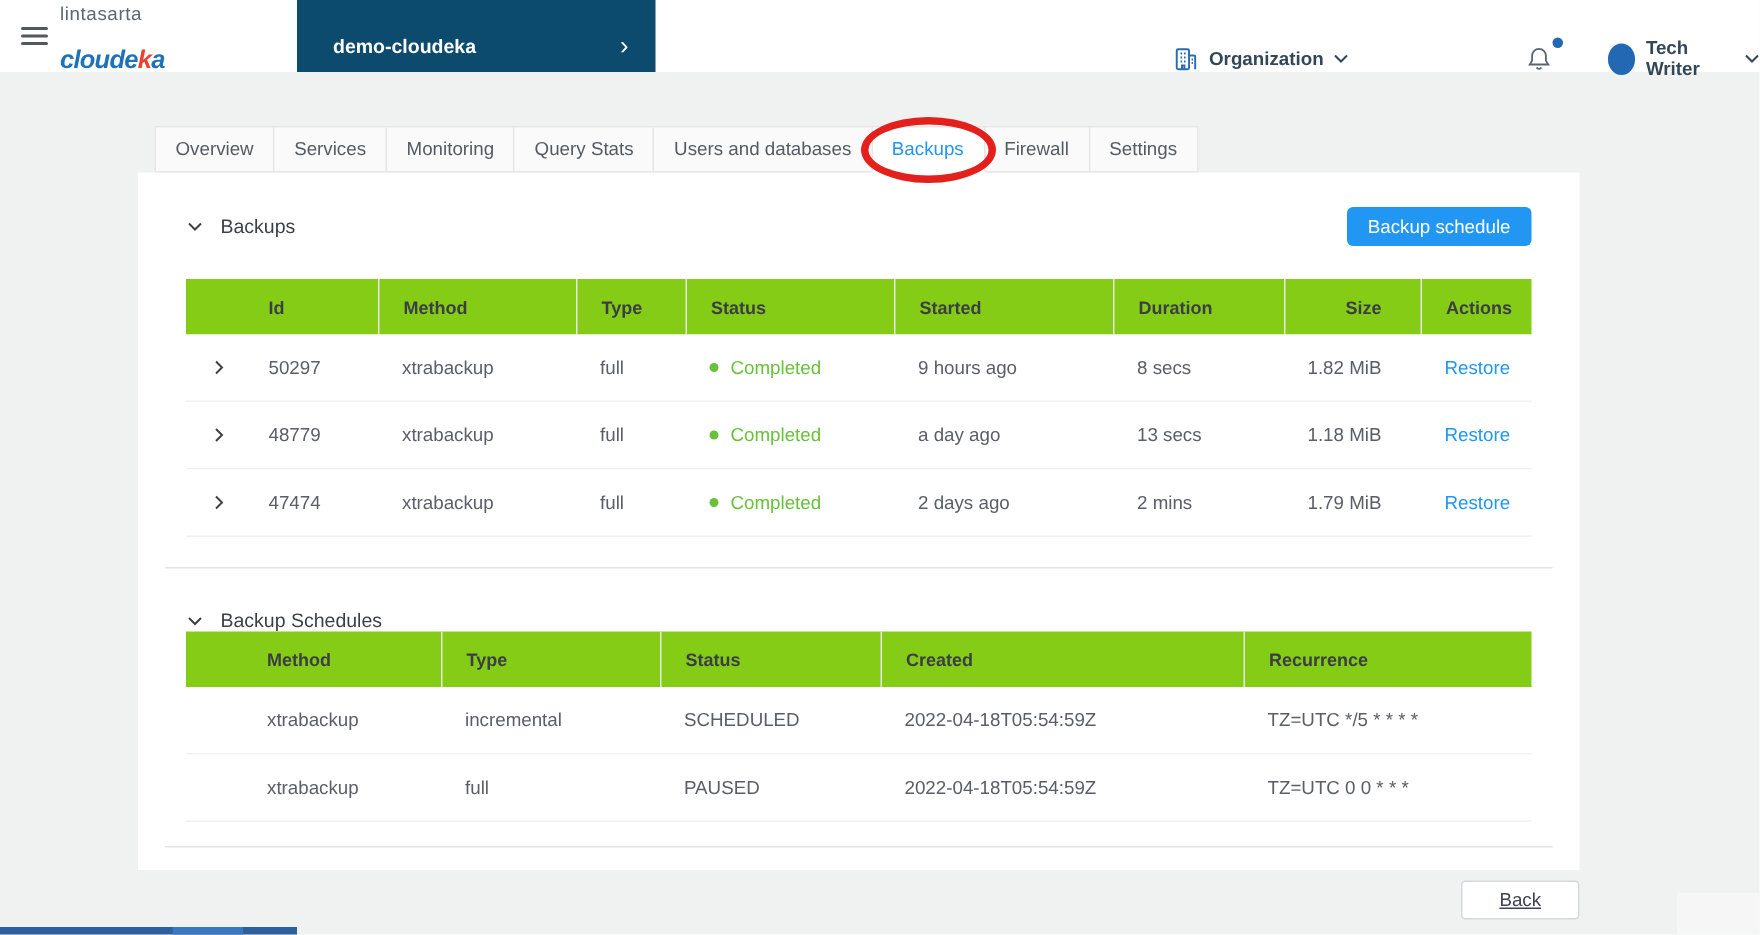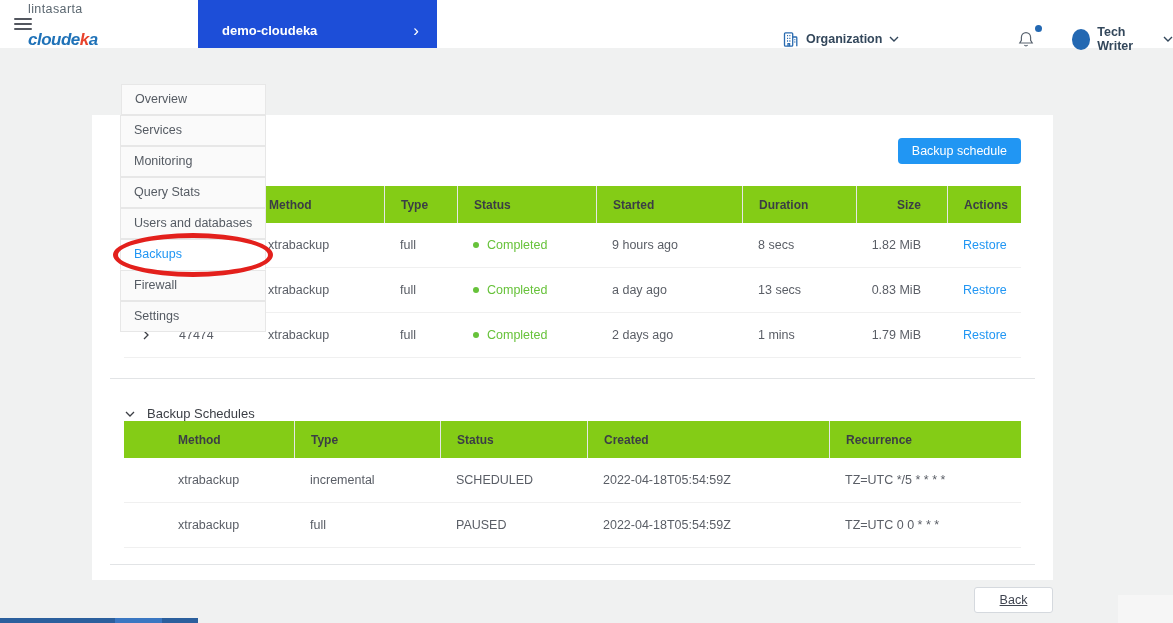--- a/index.html
+++ b/index.html
@@ -5,38 +5,38 @@
   html,body { margin:0; padding:0; }
   body {
     width:1173px; height:623px; position:relative; overflow:hidden;
     background:#f0f1f1; font-family:"Liberation Sans", sans-serif;
     -webkit-font-smoothing:antialiased;
   }
   
   .topbar { position:absolute; top:0; left:0; width:1173px; height:48px; background:#ffffff; z-index:2; }
   .hamburger { position:absolute; left:14px; top:18px; width:18px; cursor:pointer; }
   .hamburger span { display:block; height:2px; background:#53575f; margin-bottom:3px; border-radius:1px; }
-  .logo { position:absolute; left:28px; top:3px; line-height:1.1; }
+  .logo { position:absolute; left:40px; top:3px; line-height:1.1; }
   .logo-top { font-size:12.5px; color:#5b6770; letter-spacing:.4px; }
   .logo-main { font-size:17px; font-weight:700; font-style:italic; color:#1f72b8; letter-spacing:-.5px; margin-top:14px; }
   .logo-main .red { color:#e8432d; }
   .project-box {
     position:absolute; left:198px; top:0; width:239px; height:48px; box-sizing:border-box;
-    background:#1d4ed8; color:#fff; display:flex; align-items:center;
+    background:#0c4a6e; color:#fff; display:flex; align-items:center;
     padding:12px 18px 0 24px; font-weight:700; font-size:13px; cursor:pointer;
   }
   .project-box .chev { margin-left:auto; font-size:17px; font-weight:400; line-height:1; }
   .tb-item { position:absolute; top:15px; height:48px; display:flex; align-items:center; gap:7px;
              color:#33475b; font-weight:700; font-size:12.5px; cursor:pointer; }
   .tb-org { left:782px; } .tb-bc { left:912px; } .tb-bell { left:1014px; } .tb-user { left:1072px; }
   .bell-wrap { position:relative; width:24px; height:24px; display:flex; align-items:center; justify-content:center; }
   .bell-dot { position:absolute; top:-2px; right:-4px; width:7px; height:7px; border-radius:50%; background:#2368b2; }
   .avatar { width:21px; height:21px; border-radius:50%; background:#2368b2; display:inline-block; }
   
-  .tabs { position:absolute; top:84px; left:121px; display:flex; z-index:3;flex-direction:column; }
+  .tabs { position:absolute; top:84px; left:103px; display:flex; z-index:3; }
   .tab { height:31px; line-height:29px; padding:0 13px; background:#fafafa; border:1px solid #e7e7e7;
          margin-left:-1px; font-size:12.5px; color:#555b63; box-sizing:border-box; white-space:nowrap; cursor:pointer; }
   .tab:first-child { margin-left:0; }
   .tab.active { background:#fff; color:#2196f3; border-bottom-color:#fff; position:relative; }
   .ring { position:absolute; left:-8px; right:-8px; top:-7px; bottom:-8px;
           border:5px solid #e3201c; border-radius:50%; pointer-events:none; z-index:6; }
   
   .card { position:absolute; top:115px; left:92px; width:961px; height:465px; background:#fff;
           box-sizing:border-box; padding:0 32px; z-index:1; }
   .section-head { height:71px; display:flex; align-items:center; }
@@ -195,41 +195,41 @@
       </div>
       <div class="td pad-sm">48779</div>
       <div class="td">xtrabackup</div>
       <div class="td">full</div>
       <div class="td">
           <span class="status-dot"></span>
           <span class="status-text">Completed</span>
         </div>
       <div class="td">a day ago</div>
       <div class="td">13 secs</div>
-      <div class="td right">0.83 MiB</div>
+      <div class="td right">1.18 MiB</div>
       <div class="td">
           <span class="restore">Restore</span>
         </div>
     </div>
 
     <div class="trow b-grid">
       <div class="td expand">
         <svg width="12" height="12" viewBox="0 0 12 12">
             <path d="M4 2l4 4-4 4" fill="none" stroke="#3c3f45" stroke-width="1.3"></path>
           </svg>
       </div>
       <div class="td pad-sm">47474</div>
       <div class="td">xtrabackup</div>
       <div class="td">full</div>
       <div class="td">
           <span class="status-dot"></span>
           <span class="status-text">Completed</span>
         </div>
       <div class="td">2 days ago</div>
-      <div class="td">1 mins</div>
+      <div class="td">2 mins</div>
       <div class="td right">1.79 MiB</div>
       <div class="td">
           <span class="restore">Restore</span>
         </div>
     </div>
   </div>
 
   <div class="card-divider"></div>
 
   <div class="sched-head">

